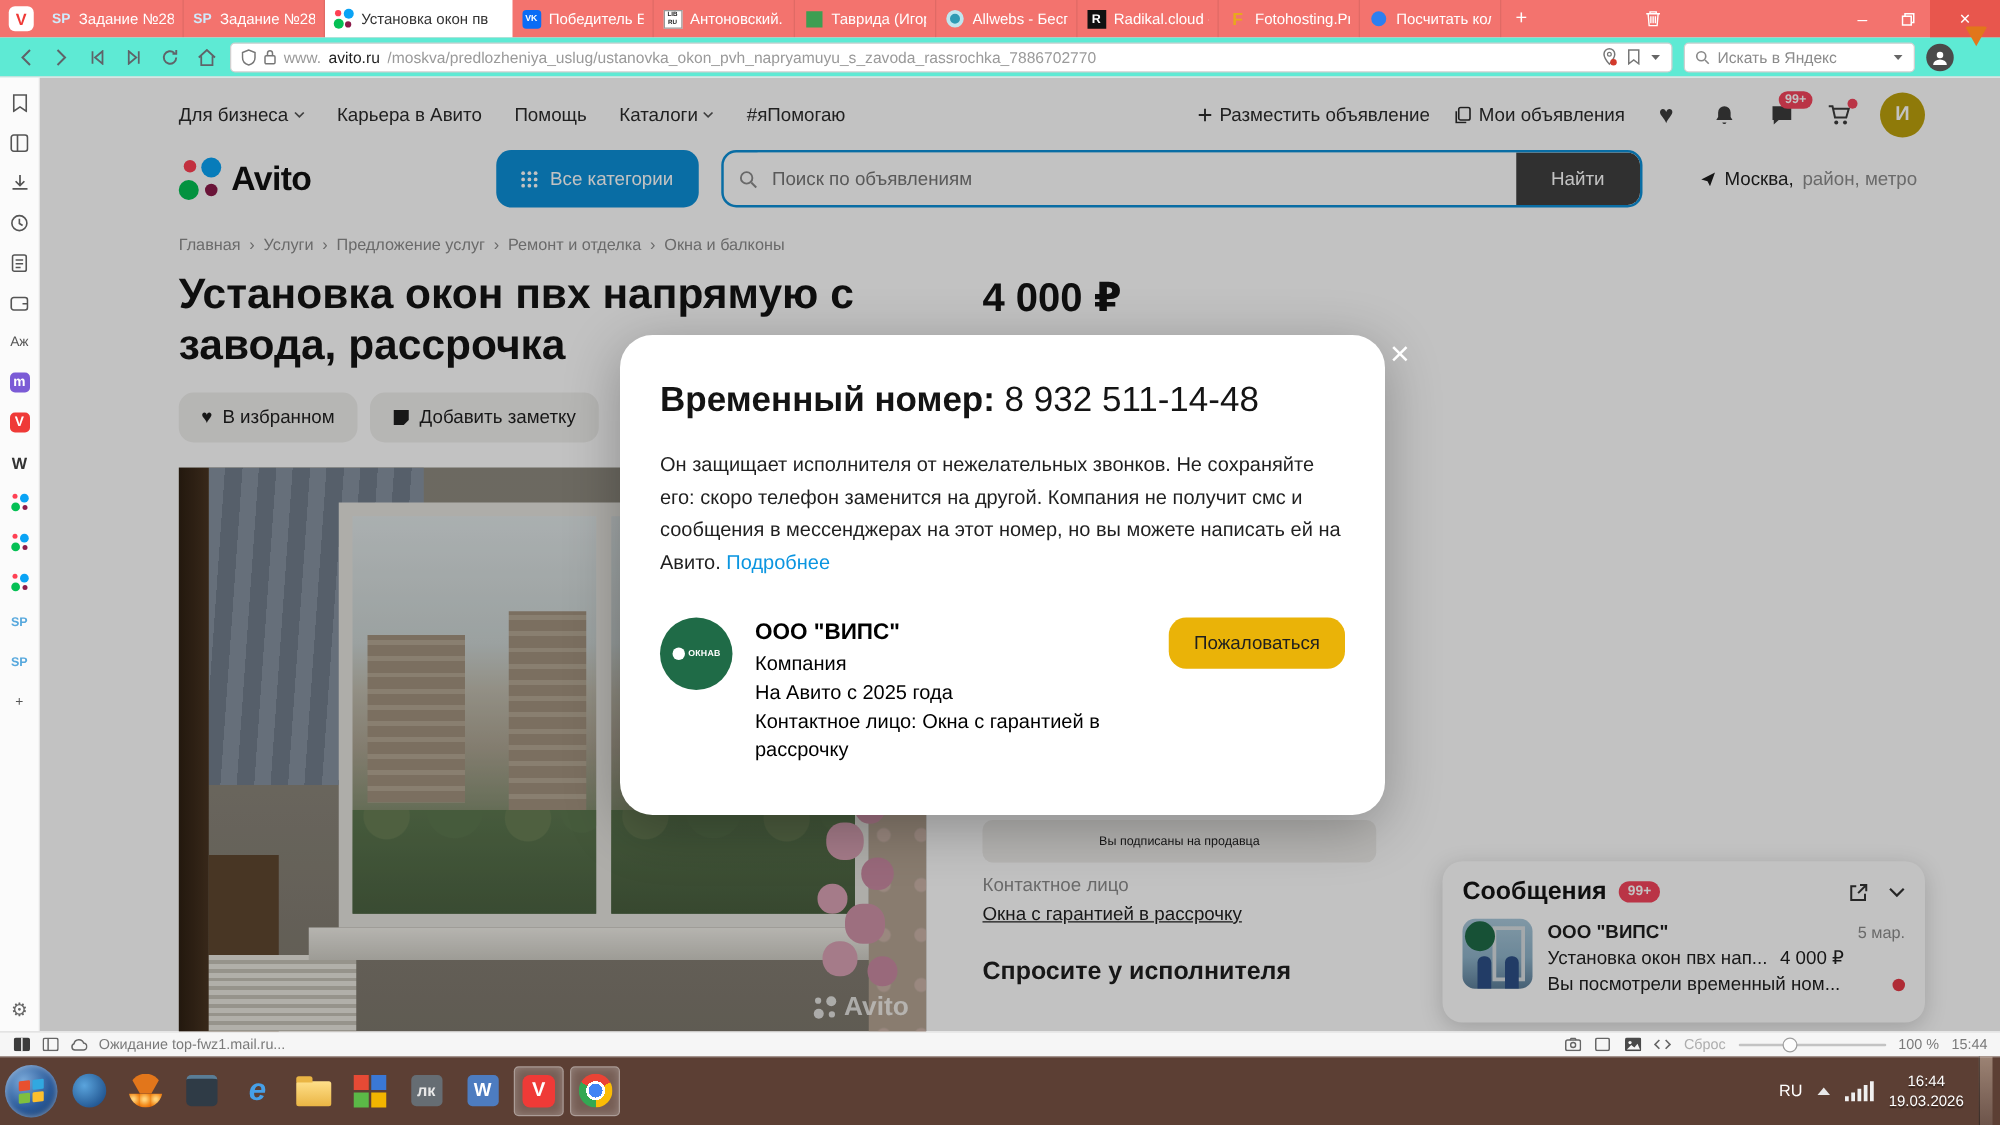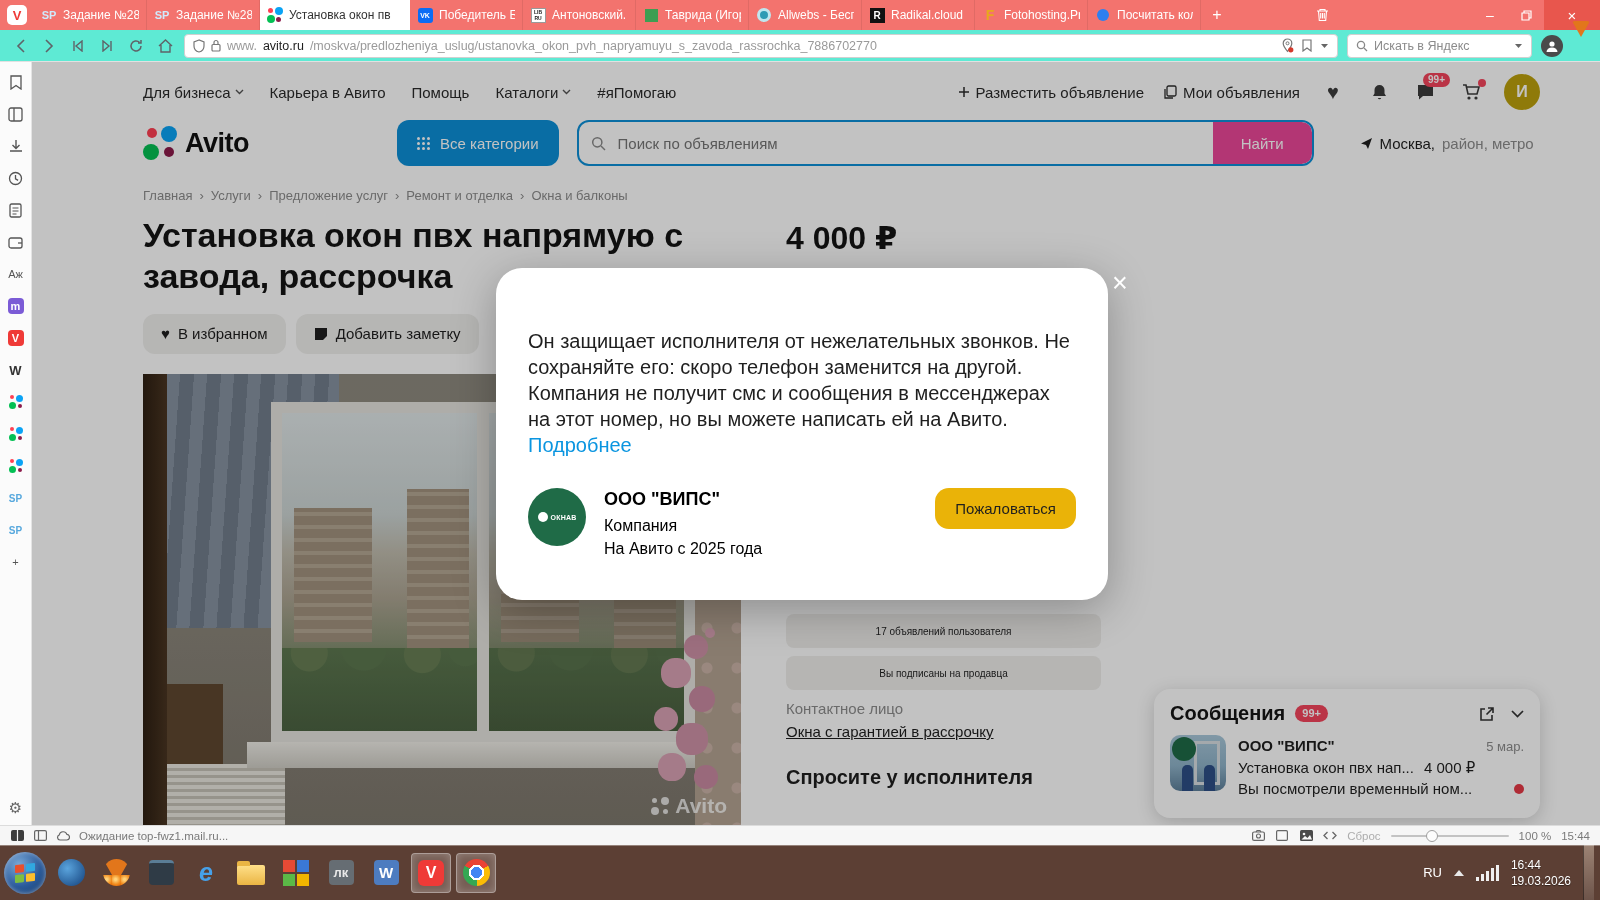--- a/index.html
+++ b/index.html
@@ -84,21 +84,21 @@
   .alogo .d2{width:16px;height:16px;background:#0aa3f5;right:0;top:0;}
   .alogo .d3{width:16px;height:16px;background:#04c054;left:0;bottom:0;}
   .alogo .d4{width:10px;height:10px;background:#8c1b4a;right:3px;bottom:3px;}
   .alogo .wordmark{font-size:27px;font-weight:bold;color:#111;letter-spacing:-0.5px;}
   .cat-btn{background:#0c90d8;color:#fff;border:none;border-radius:12px;height:46px;padding:0 20px;font-size:15px;display:flex;align-items:center;gap:10px;cursor:pointer;margin-left:130px;}
   .gridic{display:grid;grid-template-columns:repeat(3,3px);grid-gap:2px;}
   .gridic i{width:3px;height:3px;background:#fff;border-radius:50%;}
   .searchwrap{flex:1;display:flex;height:46px;border:2px solid #0c90d8;border-radius:12px;overflow:hidden;background:#fff;max-width:737px;}
   .searchwrap input{flex:1;border:none;outline:none;font-size:15px;padding:0 12px;color:#333;font-family:inherit;}
   .searchwrap .mag{display:flex;align-items:center;padding-left:12px;color:#8a8a8a;}
-  .find-btn{background:#ec4899;color:#fff;border:none;font-size:15px;padding:0 28px;cursor:pointer;border-radius:0 10px 10px 0;}
+  .find-btn{background:#404040;color:#fff;border:none;font-size:15px;padding:0 28px;cursor:pointer;border-radius:0 10px 10px 0;}
   .locrow{display:flex;align-items:center;gap:7px;font-size:15px;margin-left:28px;cursor:pointer;white-space:nowrap;}
   .locrow .gray{color:#8c8c8c;}
 
   .crumbs{display:flex;align-items:center;gap:7px;font-size:13px;color:#8c8c8c;margin-top:14px;}
   .crumbs span{cursor:pointer;}
 
   .main-cols{display:flex;gap:45px;margin-top:12px;}
   .leftcol{width:598px;flex:0 0 598px;}
   .rightcol{width:315px;flex:0 0 315px;}
   .h1{font-size:34px;font-weight:bold;line-height:1.22;color:#141414;}
@@ -149,21 +149,21 @@
   .wbtn.m2{margin-top:8px;}
   .graylbl{color:#8c8c8c;margin-top:10px;}
   .askh{font-size:20px;font-weight:bold;margin-top:26px;white-space:nowrap;}
 
   
   .overlay{position:absolute;inset:0;background:rgba(0,0,0,0.24);z-index:5;}
   .modal{position:absolute;left:464px;top:206px;width:612px;background:#fff;border-radius:26px;z-index:6;
     box-shadow:0 10px 44px rgba(0,0,0,0.28);padding:36px 32px 40px;}
   .m-title{font-size:28px;color:#141414;}
   .m-title b{font-weight:bold;}
-  .m-body{margin-top:24px;font-size:20px;line-height:26px;color:#1f1f1f;max-width:560px;}
+  .m-body{margin-top:24px;font-size:16px;line-height:26px;color:#1f1f1f;max-width:560px;}
   .m-link{color:#0a95e0;cursor:pointer;}
   .m-seller{margin-top:30px;display:flex;gap:18px;align-items:flex-start;}
   .slogo{width:58px;height:58px;border-radius:50%;background:#1f6b47;flex:0 0 58px;display:flex;align-items:center;justify-content:center;gap:3px;overflow:hidden;}
   .slogo .dot{width:10px;height:10px;border-radius:50%;background:#fff;flex:0 0 10px;}
   .slogo .t{color:#fff;font-size:7px;font-weight:bold;letter-spacing:0.2px;}
   .m-info{font-size:16px;line-height:23px;}
   .m-name{font-size:18px;font-weight:bold;margin-bottom:3px;}
   .report-btn{margin-left:auto;background:#eab308;border:none;border-radius:14px;padding:12px 20px;font-size:15px;color:#1f1f1f;cursor:pointer;font-family:inherit;}
   .modal-close{position:absolute;left:1080px;top:208px;z-index:6;color:#fff;font-size:27px;line-height:1;cursor:pointer;font-weight:normal;}
 
@@ -221,21 +221,21 @@
   .vivbox{width:26px;height:26px;border-radius:6px;background:#ef3a37;display:flex;align-items:center;justify-content:center;color:#fff;font-weight:bold;font-size:16px;}
   .chrome{width:27px;height:27px;border-radius:50%;
     background:radial-gradient(circle at center,#4285f4 0 29%,#ffffff 29% 40%,transparent 40%),
       conic-gradient(from -60deg,#ea4335 0 120deg,#fbbc05 120deg 240deg,#34a853 240deg 360deg);}
   .tray{margin-left:auto;display:flex;align-items:center;gap:12px;color:#fff;padding-right:6px;height:100%;}
   .tray .ru{font-size:13px;cursor:pointer;}
   .tray-up{width:0;height:0;border-left:5px solid transparent;border-right:5px solid transparent;border-bottom:6px solid #e9e9e9;cursor:pointer;}
   .bars{display:flex;align-items:flex-end;gap:2px;cursor:pointer;}
   .bars i{width:3px;background:#f0f0f0;}
   .bars .b1{height:4px;} .bars .b2{height:7px;} .bars .b3{height:10px;} .bars .b4{height:13px;} .bars .b5{height:16px;}
-  .clockblk{text-align:left;font-size:12px;line-height:16px;cursor:pointer;text-shadow:0 1px 1px rgba(0,0,0,0.5);}
+  .clockblk{text-align:center;font-size:12px;line-height:16px;cursor:pointer;text-shadow:0 1px 1px rgba(0,0,0,0.5);}
   .showdesk{width:11px;height:100%;background:linear-gradient(180deg,#9c8374,#6d544a);border-left:1px solid rgba(0,0,0,0.45);cursor:pointer;}
 
   svg{display:block;}
 </style>
 </head>
 <body>
 
 <div class="screen">
 
   <div class="tabbar">
@@ -721,33 +721,38 @@
               <span>Вы посмотрели временный ном...</span>
               <span class="unread"></span>
             </div>
           </div>
         </div>
       </div>
 
       <div class="overlay"></div>
 
       <div class="modal">
+        <div class="m-title">
+          <b>Временный номер:</b>
+          <span>8 932 511-14-48</span>
+        </div>
         <p class="m-body">
           <span>Он защищает исполнителя от нежелательных звонков. Не сохраняйте его: скоро телефон заменится на другой. Компания не получит смс и сообщения в мессенджерах на этот номер, но вы можете написать ей на Авито.</span>
           <span class="m-link">Подробнее</span>
         </p>
         <div class="m-seller">
           <span class="slogo">
             <span class="dot"></span>
               <span class="t">ОКНАВ</span>
           </span>
           <span class="m-info">
             <div class="m-name">ООО "ВИПС"</div>
             <div>Компания</div>
             <div>На Авито с 2025 года</div>
+            <div>Контактное лицо: Окна с гарантией в рассрочку</div>
           </span>
           <button class="report-btn">Пожаловаться</button>
         </div>
       </div>
       <div class="modal-close">×</div>
     </div>
   </div>
 
   <div class="statusbar">
     <span class="sic">

